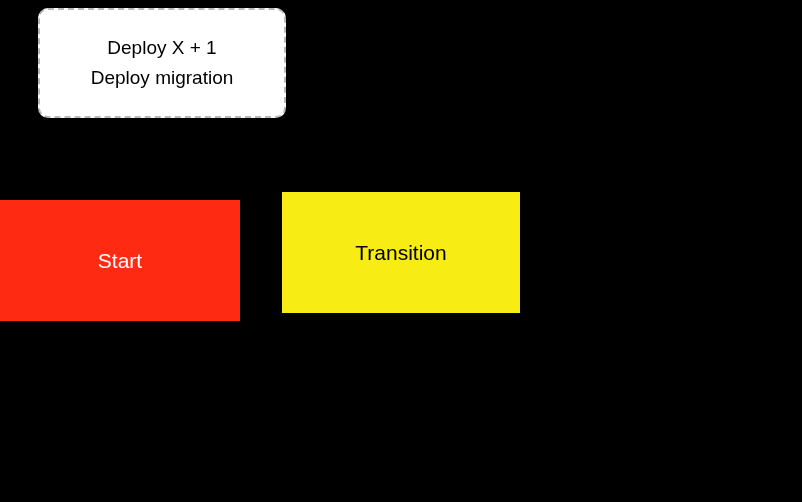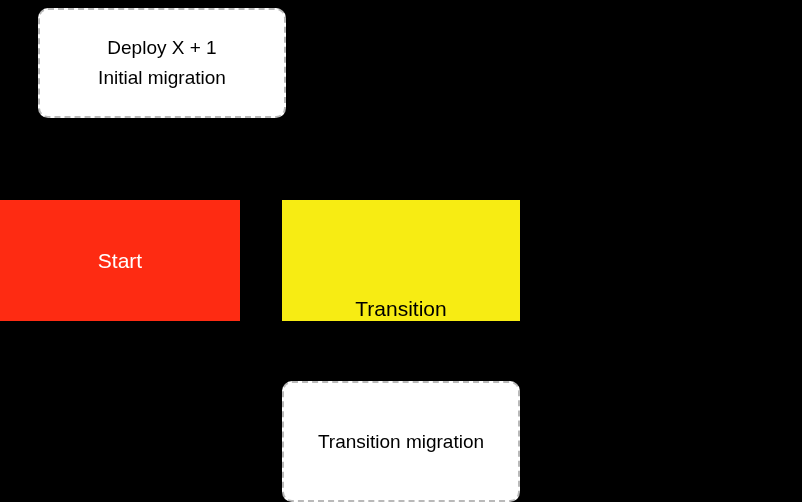--- a/index.html
+++ b/index.html
@@ -43,40 +43,37 @@
     display: flex;
     align-items: center;
     justify-content: center;
     text-align: center;
     font-size: 21px;
   }
   #note-deploy-x1   { left: 38px;  top: 8px;   width: 248px; height: 110px; }
   #note-deploy-x2   { left: 514px; top: 8px;   width: 252px; height: 110px; }
   #note-transition  { left: 282px; top: 381px; width: 238px; height: 121px; }
   #stage-start      { left: 0px;   top: 200px; width: 240px; height: 121px; }
-  #stage-transition { left: 282px; top: 200px; width: 238px; height: 121px; align-items: flex-end; }
+  #stage-transition { left: 282px; top: 192px; width: 238px; height: 121px; }
   #stage-end        { left: 562px; top: 200px; width: 240px; height: 121px; }
 </style>
 </head>
 <body>
 
 <div class="canvas">
 
   <div class="note" id="note-deploy-x1">
     <span>Deploy X + 1</span>
-    <span>Initial migration</span>
+    <span>Deploy migration</span>
   </div>
 
 
   <div class="stage" id="stage-start" style="background:#fe2b12; color:#ffffff;justify-content:center;">
     <span>Start</span>
   </div>
 
   <div class="stage" id="stage-transition" style="background:#f7ec13; color:#000000;">
     <span>Transition</span>
   </div>
 
 
-  <div class="note" id="note-transition">
-    <span>Transition migration</span>
-  </div>
 
 </div>
 
 </body></html>

